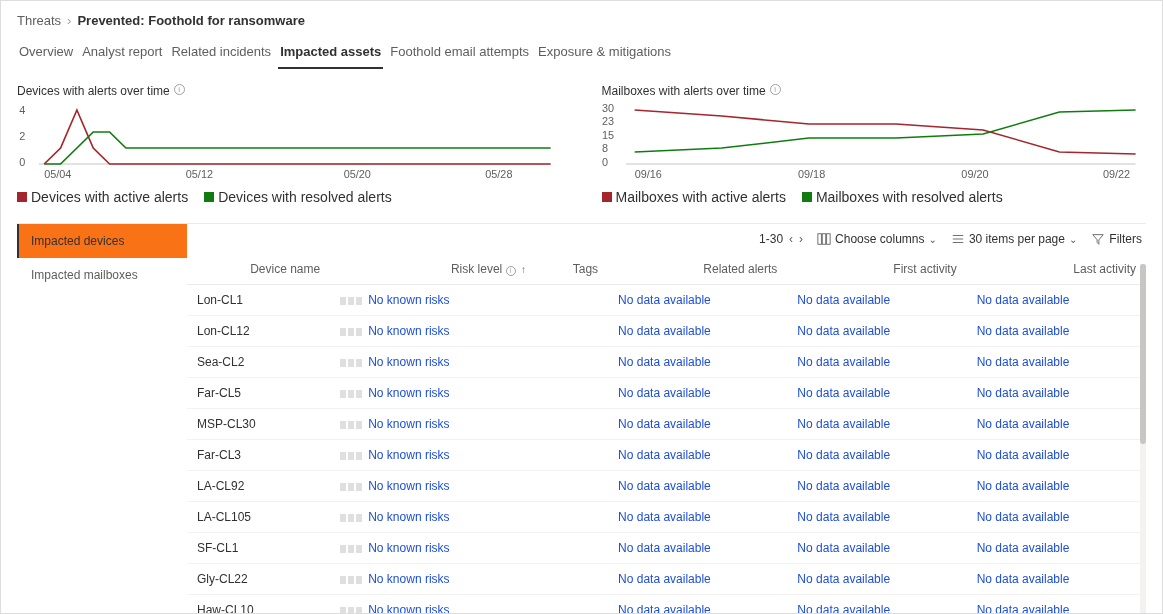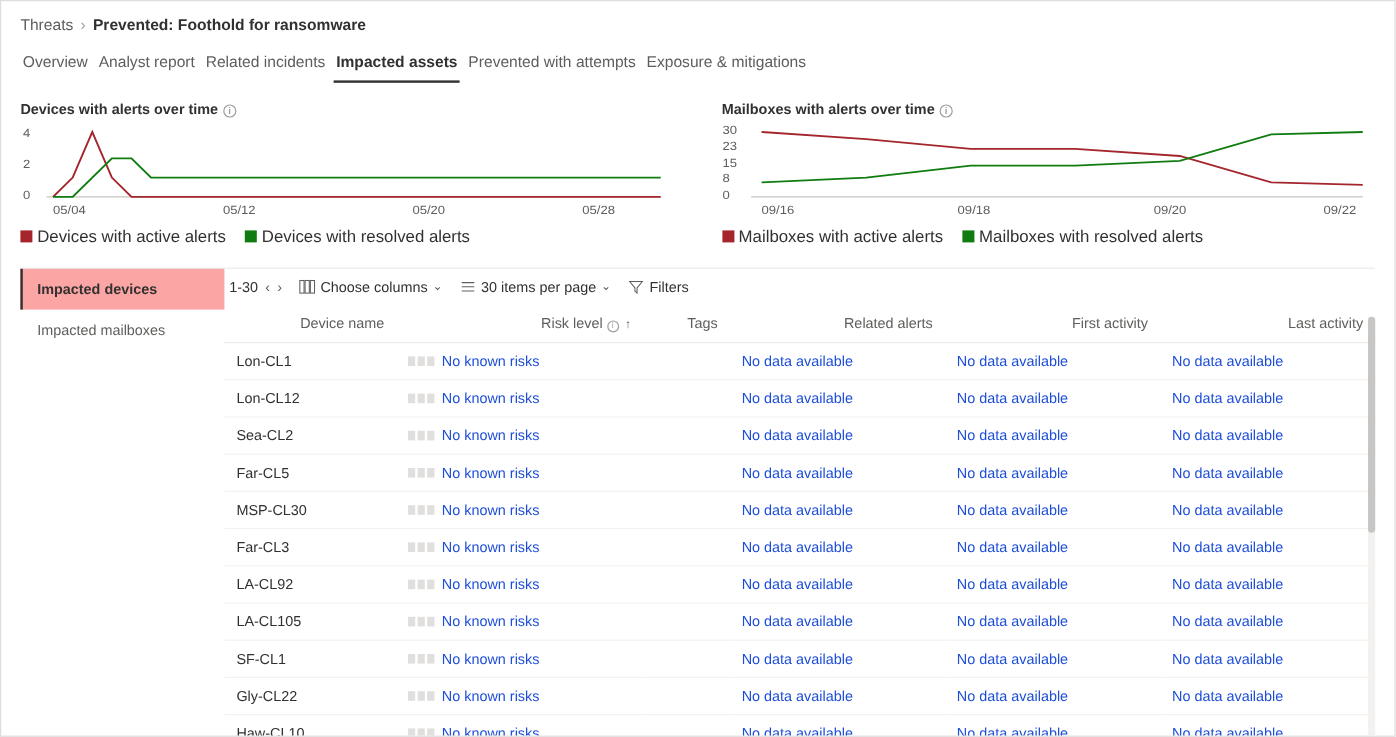--- a/index.html
+++ b/index.html
@@ -18,41 +18,41 @@
   .breadcrumb a { color: #605e5c; text-decoration: none; }
   .crumb-sep { color: #a19f9d; }
   .crumb-current { font-weight: 600; color: #323130; }
 
   .tabs { display: flex; gap: 5px; border-bottom: 1px solid transparent; margin-bottom: 14px; }
   .tab { padding: 6px 2px 8px 2px; font-size: 13px; color: #605e5c; cursor: pointer; }
   .tab.active { color: #323130; font-weight: 600; border-bottom: 2px solid #323130; }
 
   .charts-row { display: flex; gap: 40px; margin-bottom: 18px; }
   .chart-panel { flex: 1; }
-  .chart-title { font-size: 12px; font-weight: 700; margin-bottom: 4px; display: flex; align-items: flex-end; gap: 4px;}
+  .chart-title { font-size: 12px; font-weight: 400; margin-bottom: 4px; display: flex; align-items: flex-start; gap: 4px;}
   .info-icon { width: 11px; height: 11px; border: 1px solid #a19f9d; border-radius: 50%; display: inline-flex; align-items: center; justify-content: center; font-size: 8px; color: #a19f9d;}
   svg.plot { width: 100%; height: 80px; }
   .y-tick { font-size: 10px; fill: #605e5c; }
   .x-tick { font-size: 10px; fill: #605e5c; }
   .axis { stroke: #c8c6c4; stroke-width: 1; }
   .series-active { stroke: #a4262c; stroke-width: 1.5; fill: none; }
   .series-resolved { stroke: #107c10; stroke-width: 1.5; fill: none; }
   .legend { display: flex; gap: 16px; margin-top: 4px; font-size: 14px; color: #323130;}
   .legend-item { display: flex; align-items: center; gap: 4px;}
   .swatch { width: 10px; height: 10px; }
   .swatch-active { background: #a4262c; }
   .swatch-resolved { background: #107c10; }
 
   .content-row { display: flex; gap: 0; border-top: 1px solid #eaeaea; padding-top: 0;}
   .side-tabs { width: 170px; padding-top: 0; }
   .side-tab { padding: 10px 12px; font-size: 12px; color: #605e5c; cursor: pointer; border-left: 2px solid transparent;}
-  .side-tab.active { background: #fca5a5; font-weight: 700; color: #323130; border-left: 2px solid #323130;}
+  .side-tab.active { background: #f97316; font-weight: 400; color: #323130; border-left: 2px solid #323130;}
   .table-area { flex: 1; position: relative; }
 
-  .toolbar { display: flex; align-items: center; gap: 14px; padding: 8px 4px; font-size: 12px; color: #323130;}
+  .toolbar { display: flex; justify-content: flex-end; align-items: center; gap: 14px; padding: 8px 4px; font-size: 12px; color: #323130;}
   .toolbar .btn { display: flex; align-items: center; gap: 4px; cursor: pointer; }
   .chev { font-size: 10px; color: #605e5c; }
   .icon-sm { width: 14px; height: 14px; display: inline-block; }
 
   table { width: 100%; border-collapse: collapse; font-size: 12px; }
   thead th { text-align: right; font-weight: 400; color: #605e5c; padding: 8px 10px; border-bottom: 1px solid #edebe9; }
   tbody td { padding: 8px 10px; border-bottom: 1px solid #f3f2f1; color: #323130; white-space: nowrap;}
   tbody td.muted { color: #1d4ed8; }
   .risk-bars { display: inline-flex; gap: 2px; margin-right: 6px; vertical-align: middle;}
   .risk-bars span { width: 6px; height: 8px; background: #e1dfdd; }
@@ -70,21 +70,21 @@
     <a>Threats</a>
     <span class="crumb-sep">›</span>
     <span class="crumb-current">Prevented: Foothold for ransomware</span>
   </div>
 
   <div class="tabs">
     <div class="tab">Overview</div>
     <div class="tab">Analyst report</div>
     <div class="tab">Related incidents</div>
     <div class="tab active">Impacted assets</div>
-    <div class="tab">Prevented with attempts</div>
+    <div class="tab">Foothold email attempts</div>
     <div class="tab">Exposure &amp; mitigations</div>
   </div>
 
   <div class="charts-row">
 
     <div class="chart-panel">
       <div class="chart-title">
         <span>Devices with alerts over time</span>
         <span class="info-icon">i</span>
       </div>

